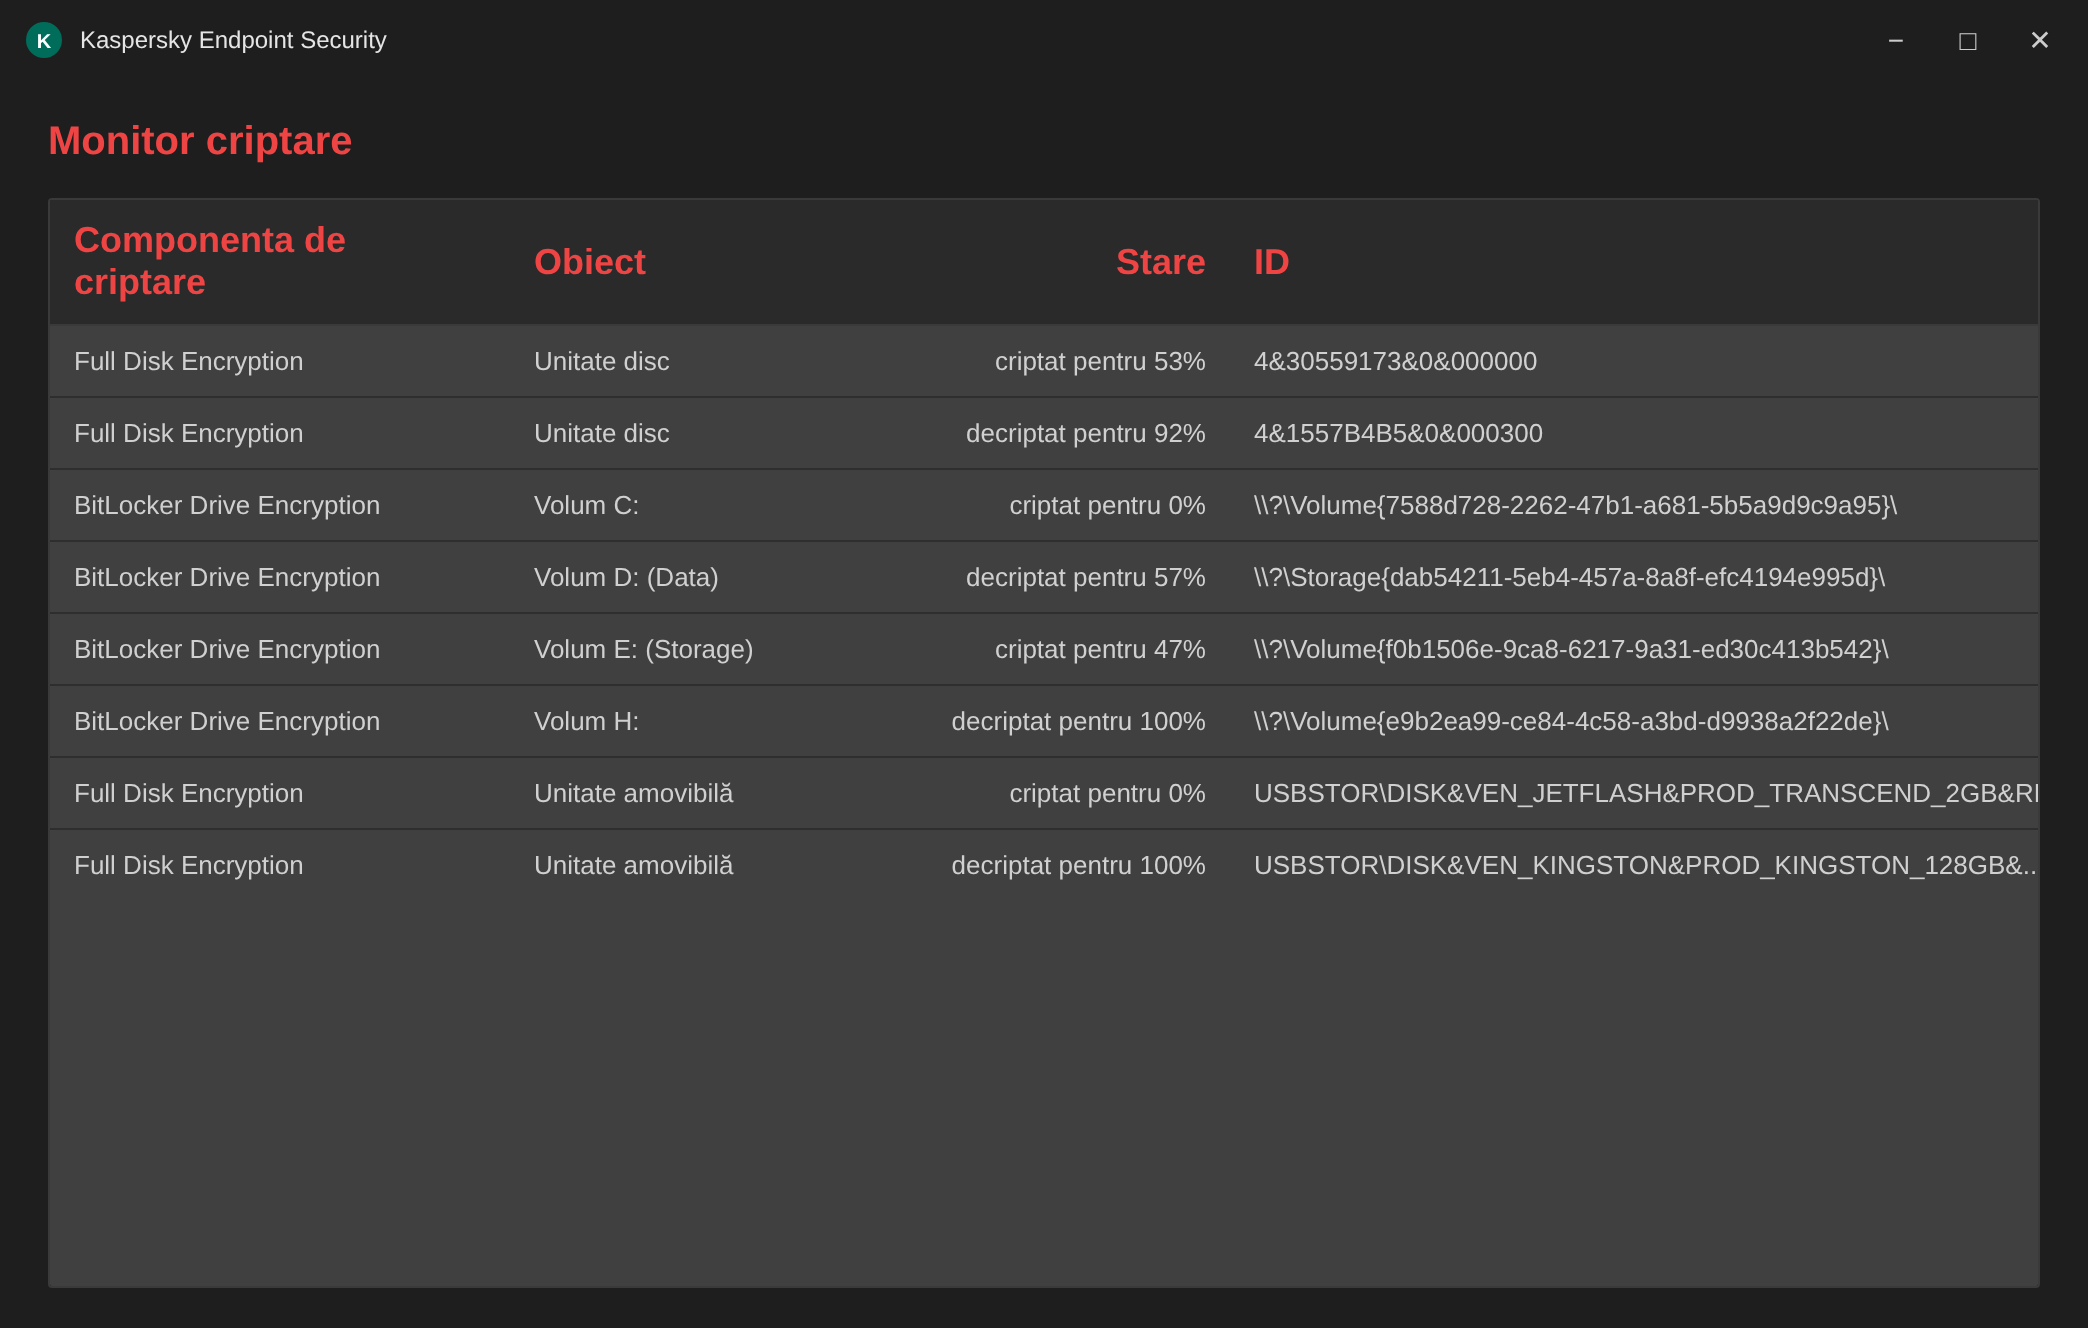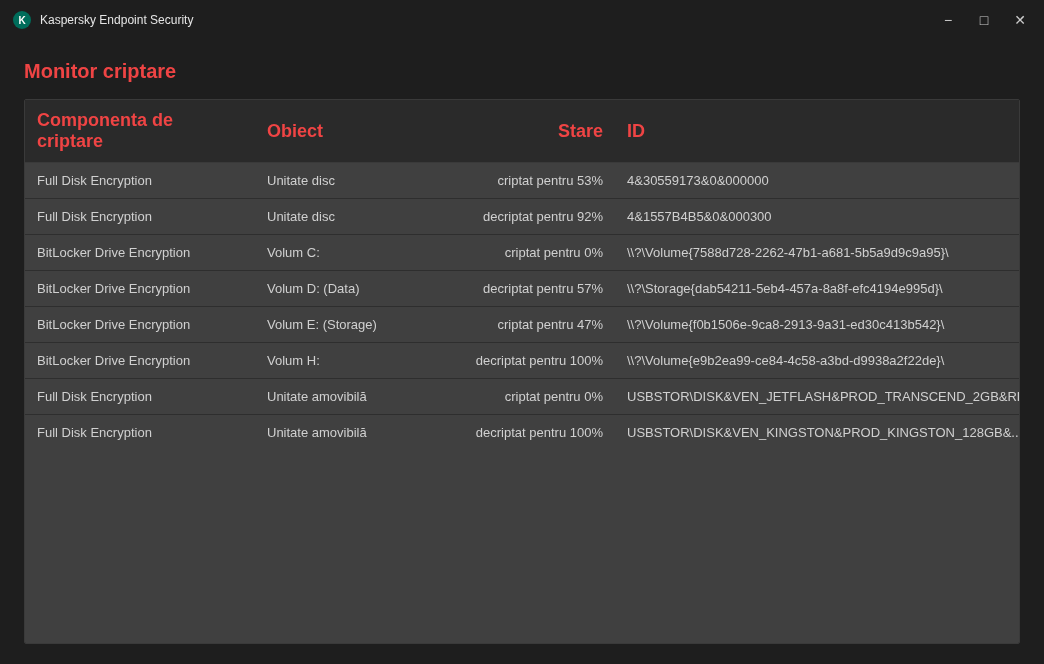--- a/index.html
+++ b/index.html
@@ -244,21 +244,21 @@
               <tr>
                 <td>BitLocker Drive Encryption</td>
                 <td>Volum D: (Data)</td>
                 <td style="text-align: right;">decriptat pentru 57%</td>
                 <td>\\?\Storage{dab54211-5eb4-457a-8a8f-efc4194e995d}\</td>
               </tr>
               <tr>
                 <td>BitLocker Drive Encryption</td>
                 <td>Volum E: (Storage)</td>
                 <td style="text-align: right;">criptat pentru 47%</td>
-                <td>\\?\Volume{f0b1506e-9ca8-2913-9a31-ed30c413b542}\</td>
+                <td>\\?\Volume{f0b1506e-9ca8-6217-9a31-ed30c413b542}\</td>
               </tr>
               <tr>
                 <td>BitLocker Drive Encryption</td>
                 <td>Volum H:</td>
                 <td style="text-align: right;">decriptat pentru 100%</td>
                 <td>\\?\Volume{e9b2ea99-ce84-4c58-a3bd-d9938a2f22de}\</td>
               </tr>
               <tr>
                 <td>Full Disk Encryption</td>
                 <td>Unitate amovibilă</td>

